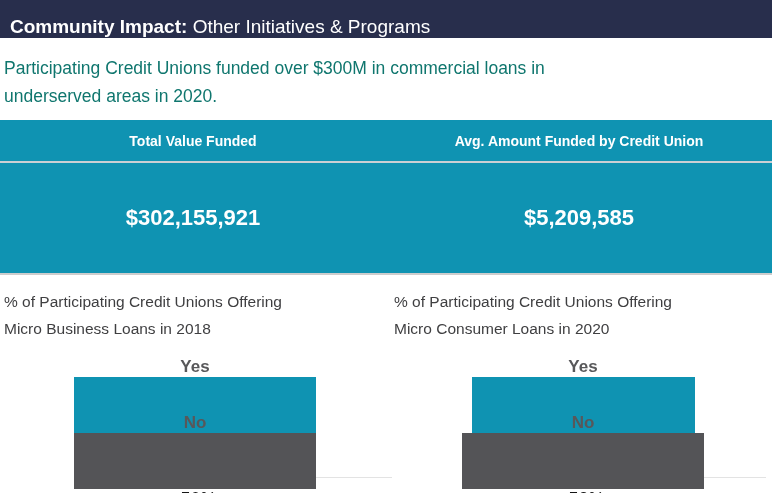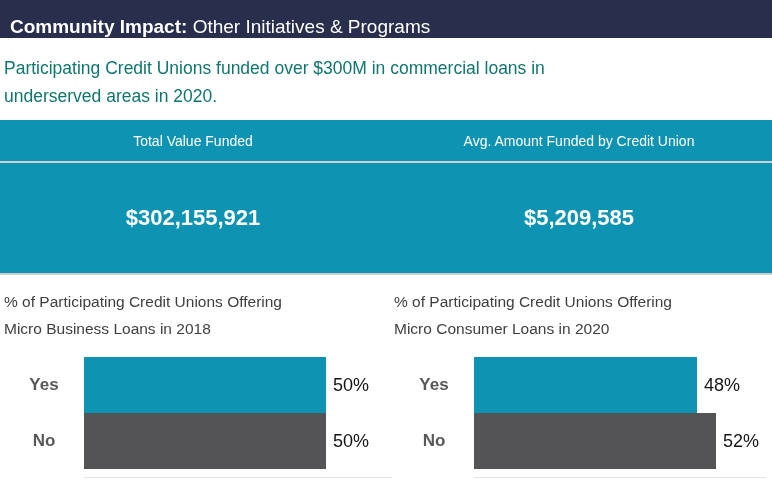--- a/index.html
+++ b/index.html
@@ -34,33 +34,33 @@
     width:772px;display:flex;
     background:#0F93B2;
   }
   .kpi-row.head{height:41px;}
   .kpi-row.vals{height:110px;}
   .kpi-sep{width:772px;height:2px;background:#CBD0D4;}
   .kpi-cell{
     width:386px;display:flex;align-items:center;justify-content:center;
     color:#ffffff;text-align:center;
   }
-  .kpi-row.head .kpi-cell{font-size:14px;font-weight:normal;}
+  .kpi-row.head .kpi-cell{font-size:14px;font-weight:bold;}
   .kpi-row.vals .kpi-cell{font-size:22px;font-weight:bold;}
   .kpi-bottom-line{width:772px;height:2px;background:#CDCDCD;}
 
   
   .charts{display:flex;}
   .chart{width:386px;box-sizing:border-box;padding-top:13px;}
   .chart.left{padding-left:4px;}
   .chart.right{padding-left:8px;}
   .chart-title{
     color:#3F3F41;font-size:15.5px;line-height:27px;
   }
-  .bar-row{display:flex;align-items:center;height:56px;}
+  .bar-row{display:flex;align-items:center;height:56px;flex-direction:column;}
   .bar-row.first{margin-top:15px;}
   .bar-row.second{}
   .cat-label{
     width:80px;box-sizing:border-box;
     text-align:center;
     color:#58585A;font-size:17px;font-weight:bold;
     flex:none;
   }
   .bar{height:56px;flex:none;}
   .pct-label{

